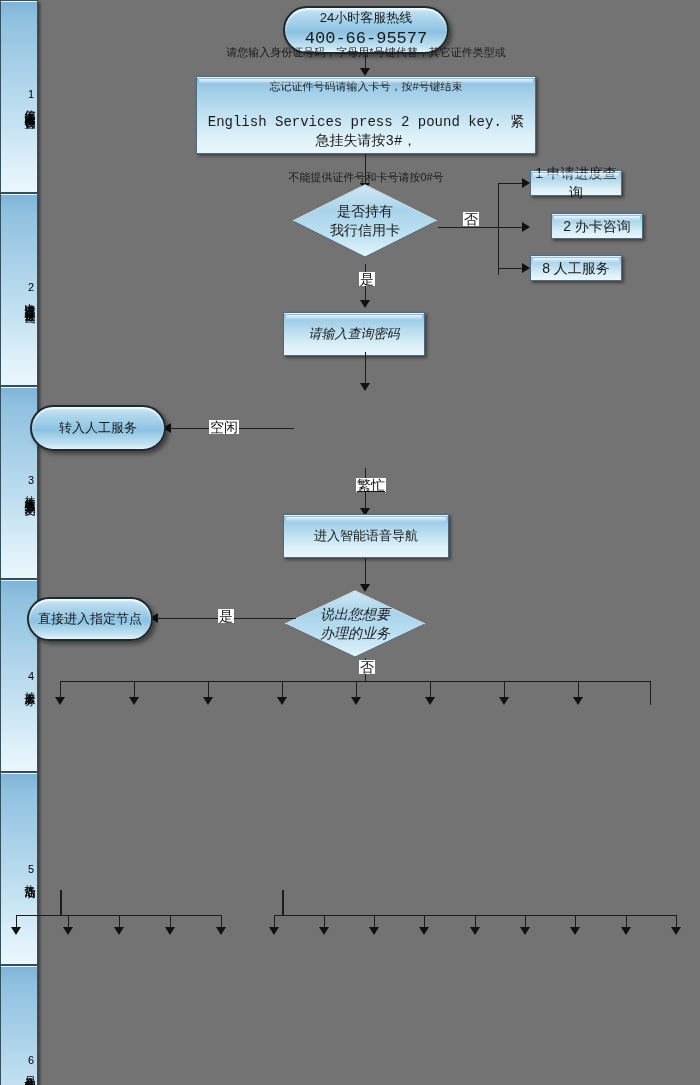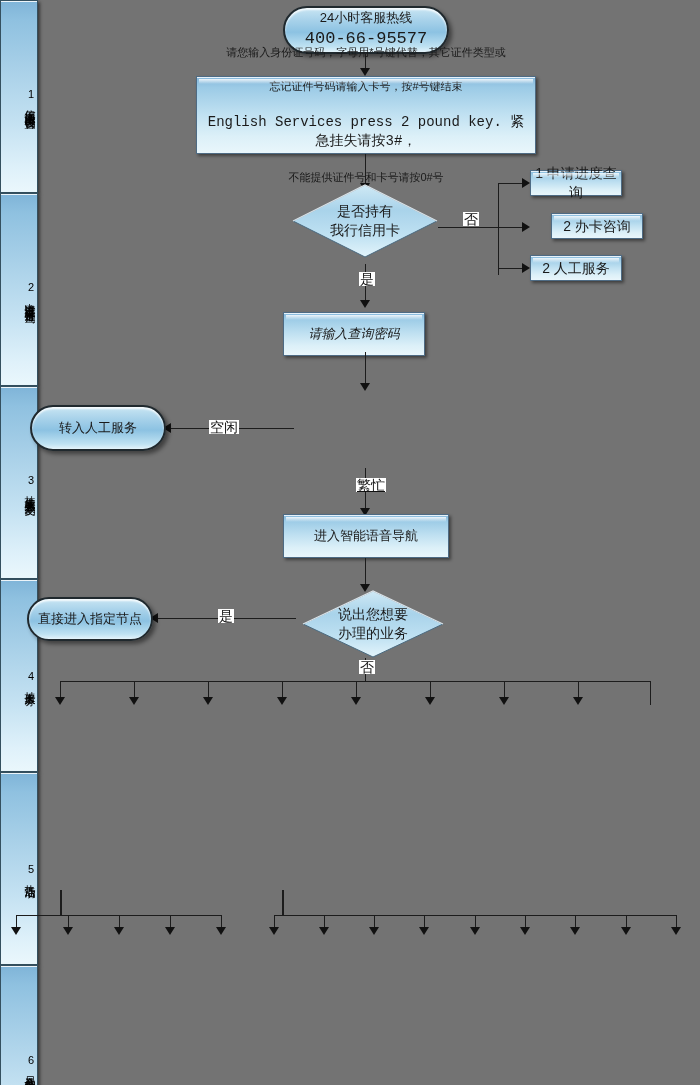--- a/index.html
+++ b/index.html
@@ -111,21 +111,21 @@
   <div class="ln h" style="left:498px;top:268px;width:25px;"></div>
   <div class="arr right" style="left:522px;top:263px;"></div>
 
   <div class="node rect t10" style="left:530px;top:170px;width:92px;height:26px;">
     <span>1 申请进度查询</span>
   </div>
   <div class="node rect t10" style="left:530px;top:213px;width:92px;height:26px;margin-left:21px;">
     <span>2 办卡咨询</span>
   </div>
   <div class="node rect t10" style="left:530px;top:255px;width:92px;height:26px;">
-    <span>2 人工服务</span>
+    <span>8 人工服务</span>
   </div>
 
   <div class="node rect t13" style="left:283px;top:312px;width:142px;height:44px;font-style:italic;">
     <span>请输入查询密码</span>
   </div>
   <div class="ln v" style="left:365px;top:352px;height:32px;"></div>
   <div class="arr down" style="left:360px;top:383px;"></div>
 
 
   <div class="ln h" style="left:166px;top:428px;width:128px;"></div>
@@ -138,21 +138,21 @@
   <div class="ln v" style="left:365px;top:468px;height:44px;"></div>
   <div class="elabel t10" style="left:356px;top:478px;text-decoration:underline;">繁忙</div>
   <div class="arr down" style="left:360px;top:508px;"></div>
 
   <div class="node rect t13" style="left:283px;top:514px;width:166px;height:44px;">
     <span>进入智能语音导航</span>
   </div>
   <div class="ln v" style="left:365px;top:558px;height:28px;"></div>
   <div class="arr down" style="left:360px;top:584px;"></div>
 
-  <div class="node diamond" style="left:302px;top:590px;width:142px;height:68px;">
+  <div class="node diamond" style="left:284px;top:590px;width:142px;height:68px;font-style:italic;">
     <svg class="dshape" viewBox="0 0 142 68" preserveAspectRatio="none">
       <polygon points="71,1 141,34 71,67 1,34" fill="url(#dg1)" stroke="#4a6a80" stroke-width="1"></polygon>
       <polyline points="1,34 71,1 141,34" fill="none" stroke="#ffffff" stroke-width="1.2" opacity=".8"></polyline>
     </svg>
     <div class="dlabel t10">
       <div>说出您想要</div>
       <div>办理的业务</div>
     </div>
   </div>
 

